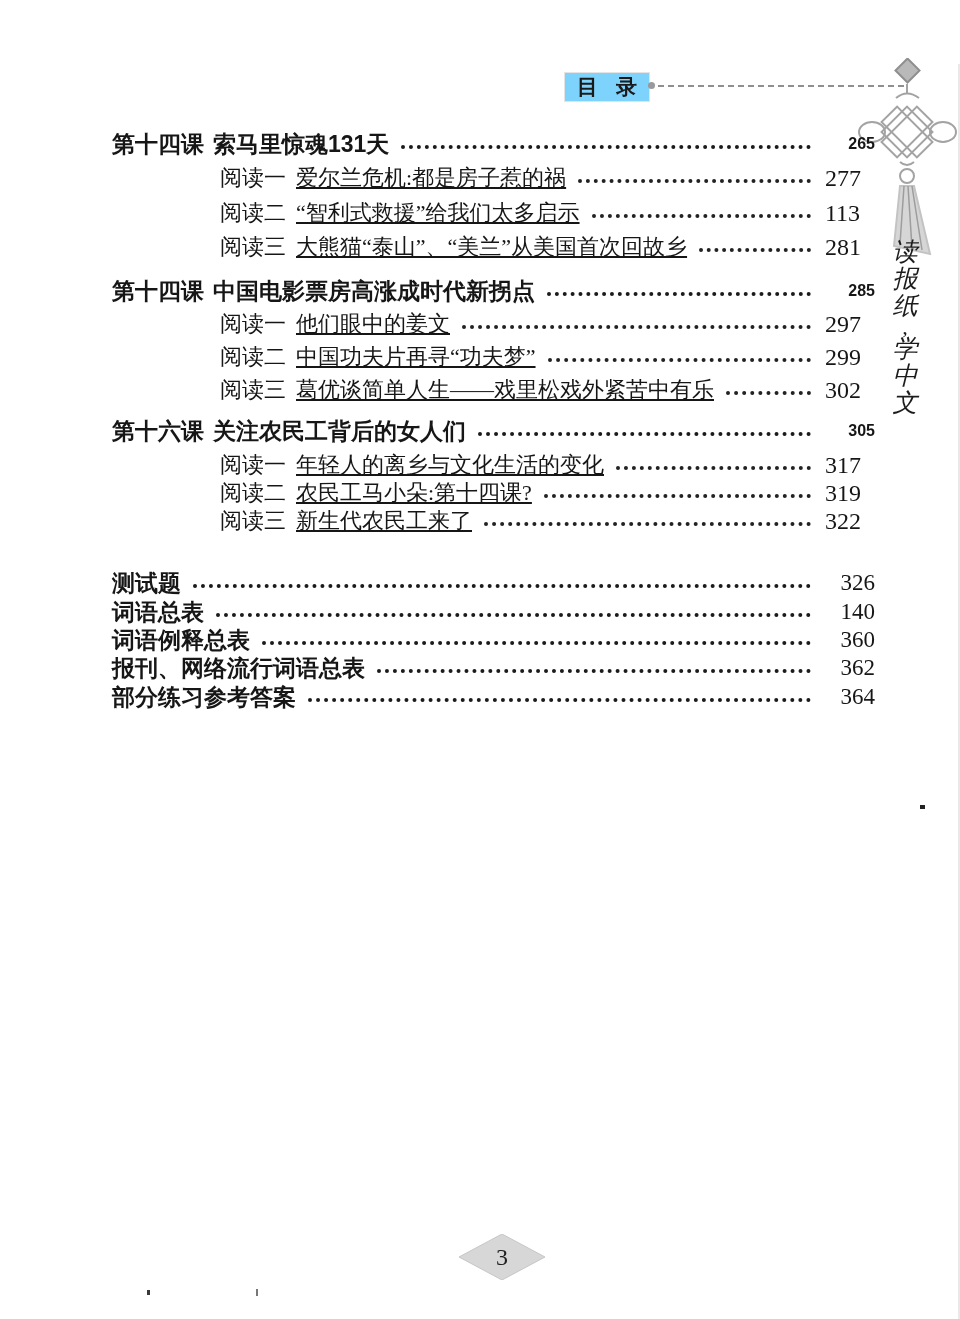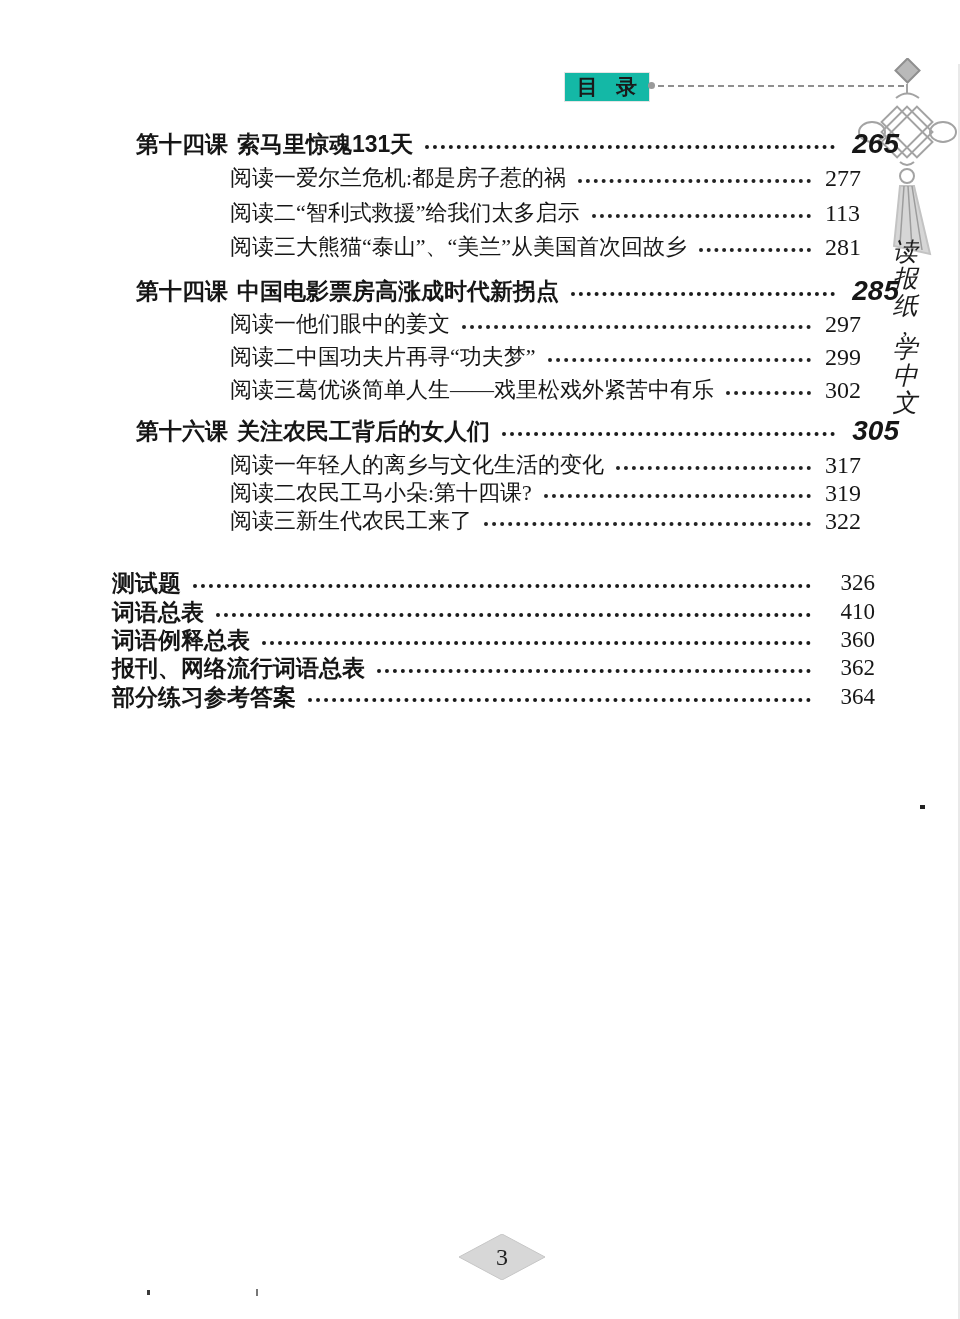--- a/index.html
+++ b/index.html
@@ -6,21 +6,21 @@
   body{
     width:960px;height:1319px;position:relative;overflow:hidden;
     background:#ffffff;color:#161616;
     font-family:"Liberation Sans", sans-serif;
   }
   .page{position:absolute;inset:0;background:#ffffff;}
 
   
   .header-box{
     position:absolute;left:564px;top:72px;width:86px;height:30px;
-    background:#14b8a6;
+    background:#7dd3fc;
     display:flex;align-items:center;justify-content:center;
     font-size:21px;font-weight:bold;letter-spacing:6px;text-indent:6px;
     color:#1a1a1a;
     box-shadow:0 0 0 1px #e4e4e4 inset;
   }
   .header-rule{
     position:absolute;left:658px;top:85px;width:246px;height:0;
     border-top:2px dashed #8f8f8f;
   }
   .header-rule-dot{
@@ -40,29 +40,29 @@
 
   
   .row{
     position:absolute;left:112px;width:763px;height:30px;
     display:flex;align-items:center;white-space:nowrap;
   }
   .leader{
     flex:1;height:0;border-top:4px dotted #1b1b1b;
     margin:5px 14px 0 12px;min-width:20px;
   }
-  .lesson-row{font-weight:bold;font-size:23px;margin-left:24px;}
+  .lesson-row{font-weight:bold;font-size:23px;}
   .lesson-label{width:101px;flex:none;}
   .lesson-title{flex:none;}
-  .lesson-page{flex:none;min-width:50px;text-align:right;font-size:28px;font-style:italic;}
+  .lesson-page{flex:none;min-width:50px;text-align:right;font-size:16px;}
 
   .reading-row{font-family:"Liberation Serif", serif;font-size:22px;}
   .reading-indent{width:108px;flex:none;}
-  .reading-label{width:76px;flex:none;text-align:right;}
-  .reading-title{flex:none;}
+  .reading-label{width:76px;flex:none;}
+  .reading-title{flex:none;text-decoration:underline;}
   .reading-page{flex:none;min-width:50px;font-size:24px;}
   .reading-row .leader{border-top-color:#222;}
 
   .appendix-row{font-weight:bold;font-size:23px;}
   .appendix-title{flex:none;}
   .appendix-page{flex:none;min-width:50px;text-align:right;
     font-weight:normal;font-size:23px;font-family:Liberation Serif, serif;}
 
   
   .folio{position:absolute;left:459px;top:1234px;width:86px;height:46px;}
@@ -202,21 +202,21 @@
   </div>
 
   <div class="row appendix-row" style="top:568px">
     <span class="appendix-title">测试题</span>
     <span class="leader"></span>
     <span class="appendix-page">326</span>
   </div>
   <div class="row appendix-row" style="top:597px">
     <span class="appendix-title">词语总表</span>
     <span class="leader"></span>
-    <span class="appendix-page">410</span>
+    <span class="appendix-page">140</span>
   </div>
   <div class="row appendix-row" style="top:625px">
     <span class="appendix-title">词语例释总表</span>
     <span class="leader"></span>
     <span class="appendix-page">360</span>
   </div>
   <div class="row appendix-row" style="top:653px">
     <span class="appendix-title">报刊、网络流行词语总表</span>
     <span class="leader"></span>
     <span class="appendix-page">362</span>

